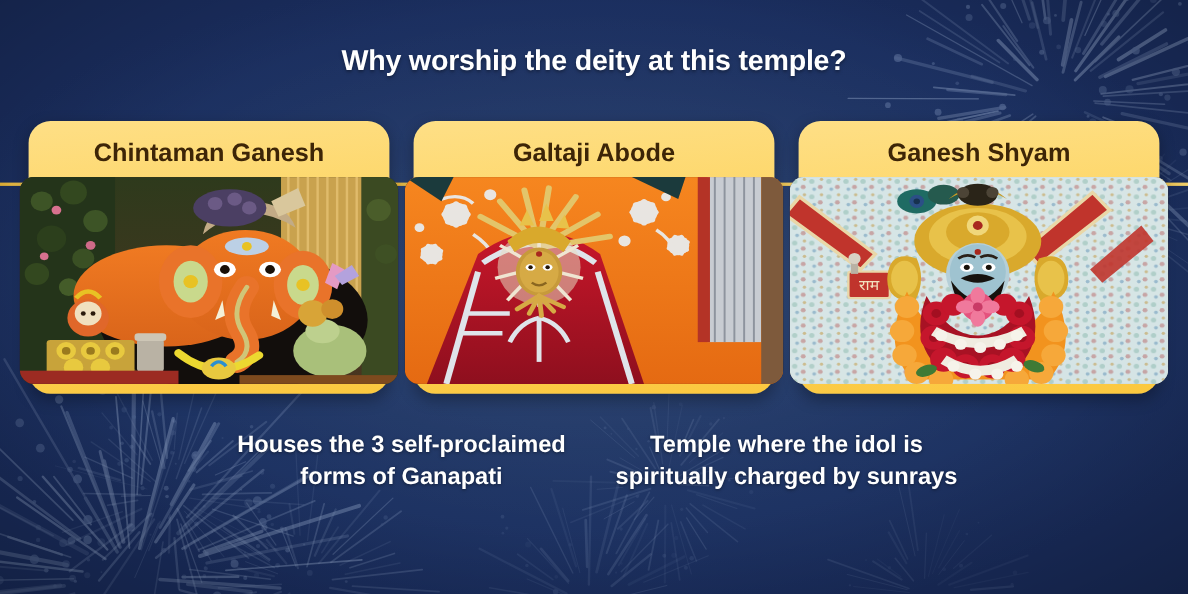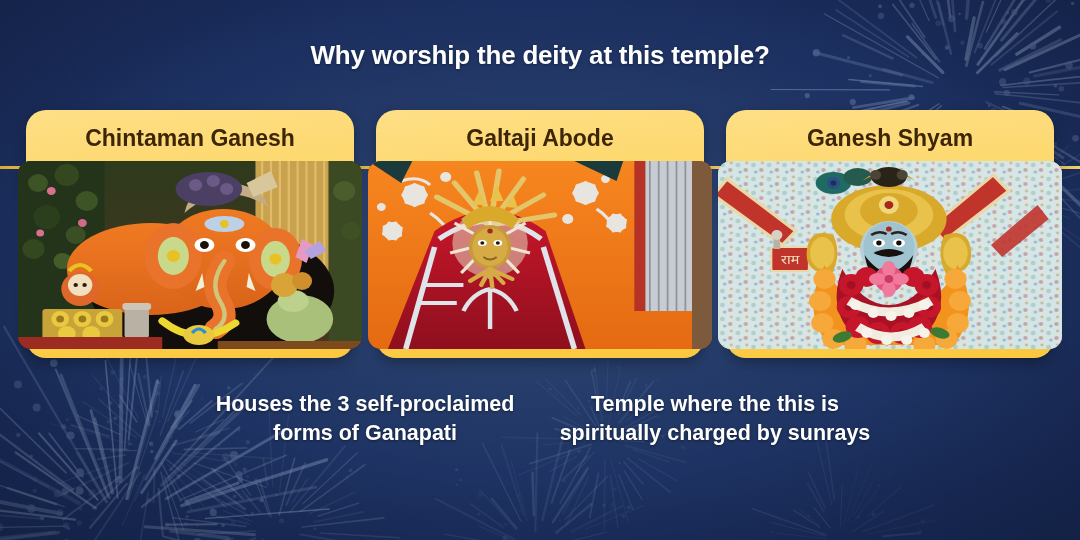--- a/index.html
+++ b/index.html
@@ -1238,14 +1238,14 @@
         <ellipse cx="112" cy="176" rx="9" ry="5" fill="#3f7a35" transform="rotate(-20 112 176)"></ellipse>
         <ellipse cx="200" cy="172" rx="9" ry="5" fill="#3f7a35" transform="rotate(20 200 172)"></ellipse>
       </svg>
     </div>
   </div>
 
 </div>
 
 <div id="captions-row">
   <div class="caption">Houses the 3 self-proclaimed forms of Ganapati</div>
-  <div class="caption">Temple where the this is spiritually charged by sunrays</div>
+  <div class="caption">Temple where the idol is spiritually charged by sunrays</div>
 </div>
 
 </body></html>

